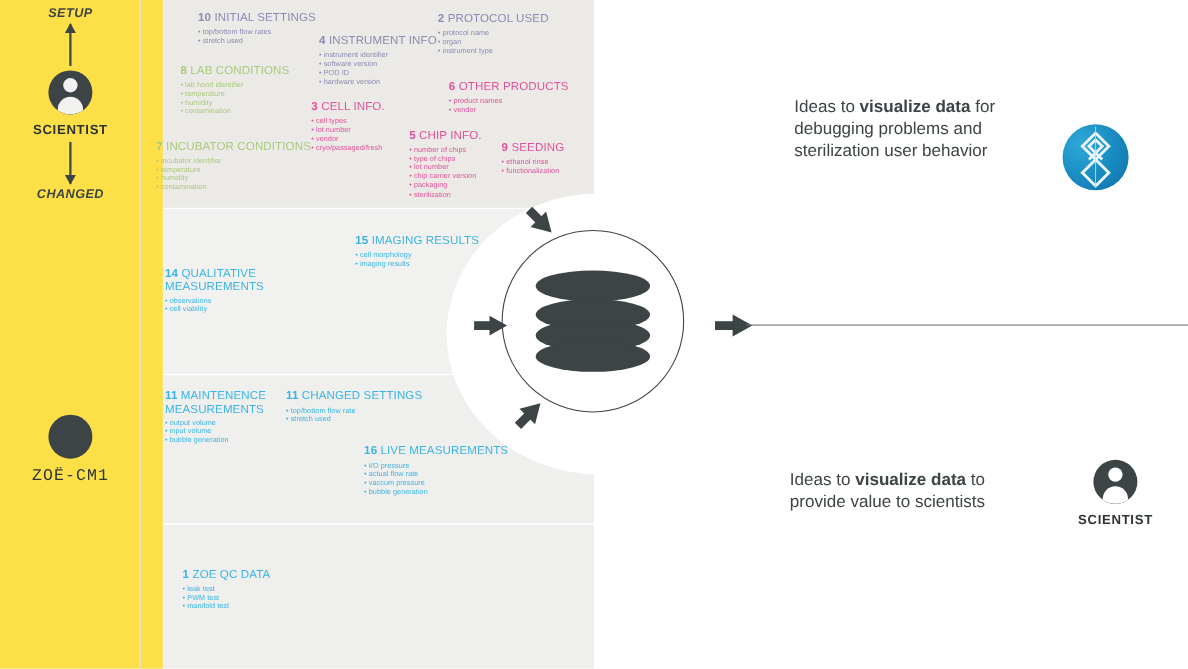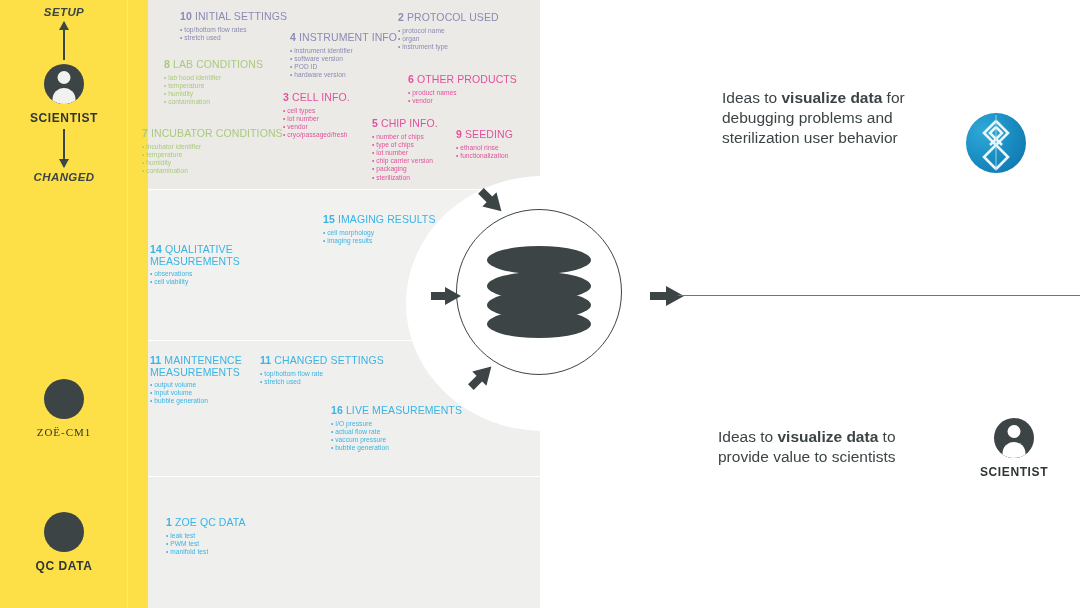--- a/index.html
+++ b/index.html
@@ -26,21 +26,21 @@
   .arrow-v.up:before{content:"";position:absolute;top:-1px;left:-4px;border-left:5px solid transparent;border-right:5px solid transparent;border-bottom:9px solid #3d4446;}
   .arrow-v.down:after{content:"";position:absolute;bottom:-1px;left:-4px;border-left:5px solid transparent;border-right:5px solid transparent;border-top:9px solid #3d4446;}
 
   .person{width:40px;height:40px;border-radius:50%;background:#3d4446;position:relative;overflow:hidden;}
   .person:before{content:"";position:absolute;left:50%;top:7px;transform:translateX(-50%);width:13px;height:13px;border-radius:50%;background:#f1f1ef;}
   .person:after{content:"";position:absolute;left:50%;top:24px;transform:translateX(-50%);width:23px;height:23px;border-radius:50%;background:#f1f1ef;}
   .person .mask{position:absolute;left:50%;top:26.5px;transform:translateX(-50%);width:17px;height:18px;border-radius:50%;background:#3d4446;}
 
   .dot{width:40px;height:40px;border-radius:50%;background:#3d4446;}
   .actor-name{font-weight:bold;font-size:12px;letter-spacing:.6px;color:#2f3436;margin-top:7px;text-align:center;}
-  .actor-name.techno{font-family:Liberation Serif, serif;font-weight:normal;font-size:11px;letter-spacing:1px;}
+  .actor-name.techno{font-family:Liberation Mono, monospace;font-weight:normal;font-size:15px;letter-spacing:1px;}
 
   .col-div{position:absolute;left:127px;top:0;width:1px;height:608px;background:#e2e2de;}
 
   
   .panel{position:absolute;left:128px;}
   .panel.p1{top:0;width:412px;height:189px;background:#eceae6;}
   .panel.p2{top:190px;width:412px;height:150px;background:#f1f1ef;}
   .panel.p3{top:341px;width:412px;height:135px;background:#efefed;}
   .panel.p4{top:477px;width:412px;height:131px;background:#efefed;}
   .row-div{position:absolute;left:0;width:1080px;height:1px;background:#ffffff;}
@@ -135,24 +135,20 @@
           <div class="mask"></div>
         </div>
       <div class="actor-name">SCIENTIST</div>
       <div class="arrow-v down"></div>
       <div class="flow-label">CHANGED</div>
     </div>
     <div class="actor-cell c3">
       <div class="dot"></div>
       <div class="actor-name techno">ZOË-CM1</div>
     </div>
-    <div class="actor-cell c4">
-      <div class="dot"></div>
-      <div class="actor-name">QC DATA</div>
-    </div>
   </div>
   <div class="col-div"></div>
 
   <div class="block" style="left:180px;top:11px;">
     <div class="blk-title c-purple"><span class="num">10</span> <span class="ttl">INITIAL SETTINGS</span></div>
     <ul class="blk-list c-purple">
       <li>top/bottom flow rates</li>
       <li>stretch used</li>
     </ul>
   </div>

